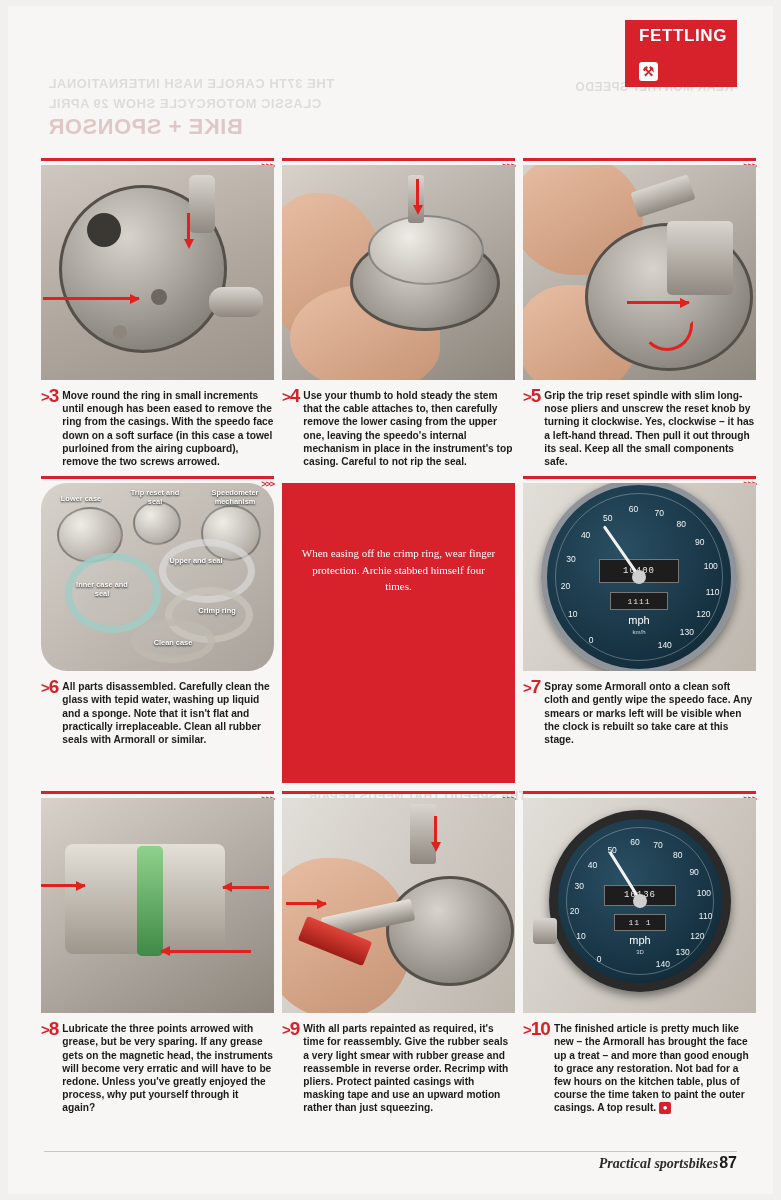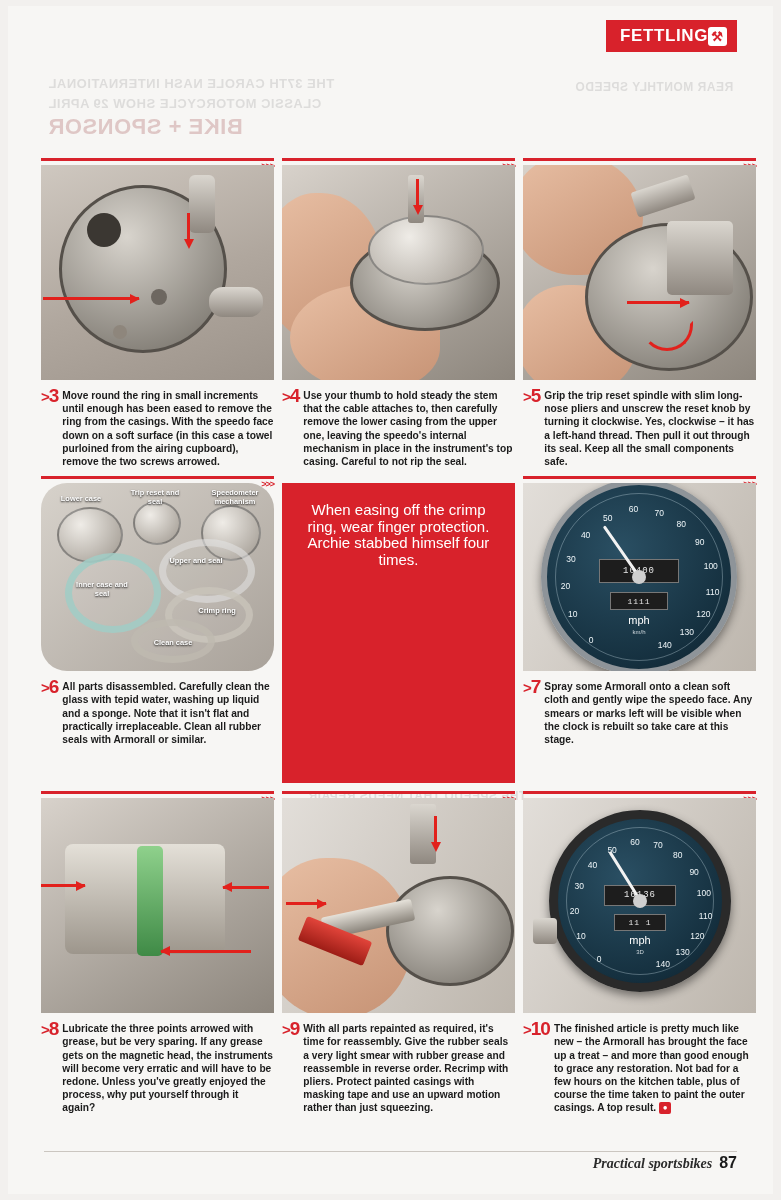--- a/index.html
+++ b/index.html
@@ -46,22 +46,23 @@
   .fettling-tab {
     position: absolute;
     top: 14px; right: 36px;
     background: #d8222b;
     color: #ffffff;
     font-weight: bold;
     font-size: 17px;
     letter-spacing: .6px;
     padding: 6px 10px 6px 14px;
     display: flex;
-    align-items: center;
-    gap: 0;
+    align-items: flex-start;
+    gap: 16px;
+    flex-direction: column;
   }
   .fettling-tab .spanner-badge {
     width: 19px; height: 19px;
     background: #ffffff;
     border-radius: 3px;
     color: #d8222b;
     font-size: 13px;
     line-height: 19px;
     text-align: center;
     font-weight: bold;
@@ -145,24 +146,25 @@
     text-align: center;
   }
   .toptips h2 {
     margin: 2px 0 6px;
     font-size: 27px;
     letter-spacing: .5px;
     font-weight: bold;
     font-family: "Liberation Sans", sans-serif;
   }
   .tip {
-    font-family: Liberation Sans, sans-serif;
-    font-size: 15px;
+    font-family: Liberation Serif, serif;
+    font-size: 11px;
     line-height: 16.5px;
     padding: 7px 2px;
+    margin-top: 43px;
   }
   .tip + .tip { border-top: 1px solid rgba(255,255,255,.55); }
 
   
   .bg-carpet { background: linear-gradient(160deg,#cfc8c0,#b0a79e 55%,#9c938a); }
   .bg-dark   { background: linear-gradient(150deg,#d8d2cb,#8d867d); }
   .bg-grey   { background: linear-gradient(120deg,#e2ded9,#bdb6ad); }
 
   .speedo-face {
     position: absolute;
@@ -290,21 +292,21 @@
     position: absolute;
     border-radius: 50%;
     background: radial-gradient(circle at 40% 30%, #d8d4cd, #6f6a62);
     border: 3px solid #55504a;
   }
 
   
   .footer {
     position: absolute;
     right: 36px; bottom: 22px;
-    display: flex; align-items: baseline; gap: 7px;
+    display: flex; align-items: baseline; gap: 1px;
   }
   .footer .mast {
     font-family: "Liberation Serif", serif;
     font-style: italic;
     font-weight: bold;
     font-size: 14px;
     color: #2b2b2b;
   }
   .footer .pg {
     font-weight: bold;

